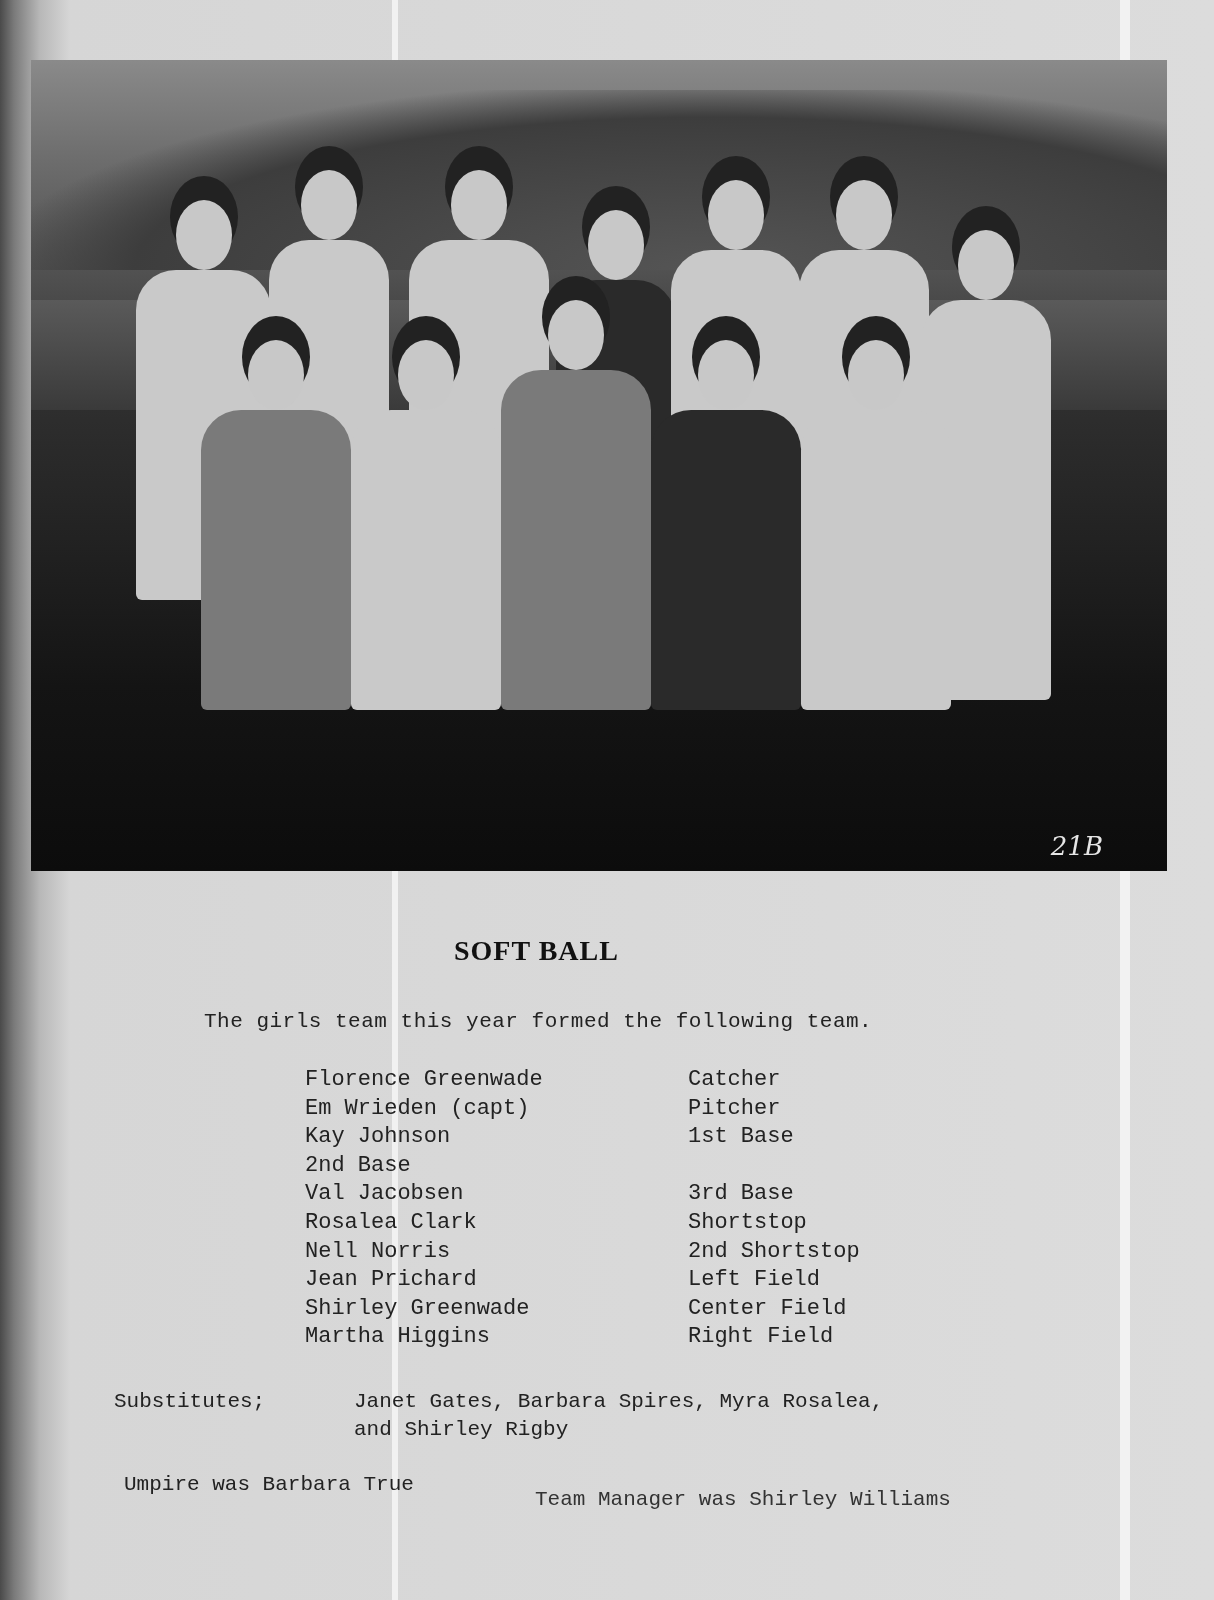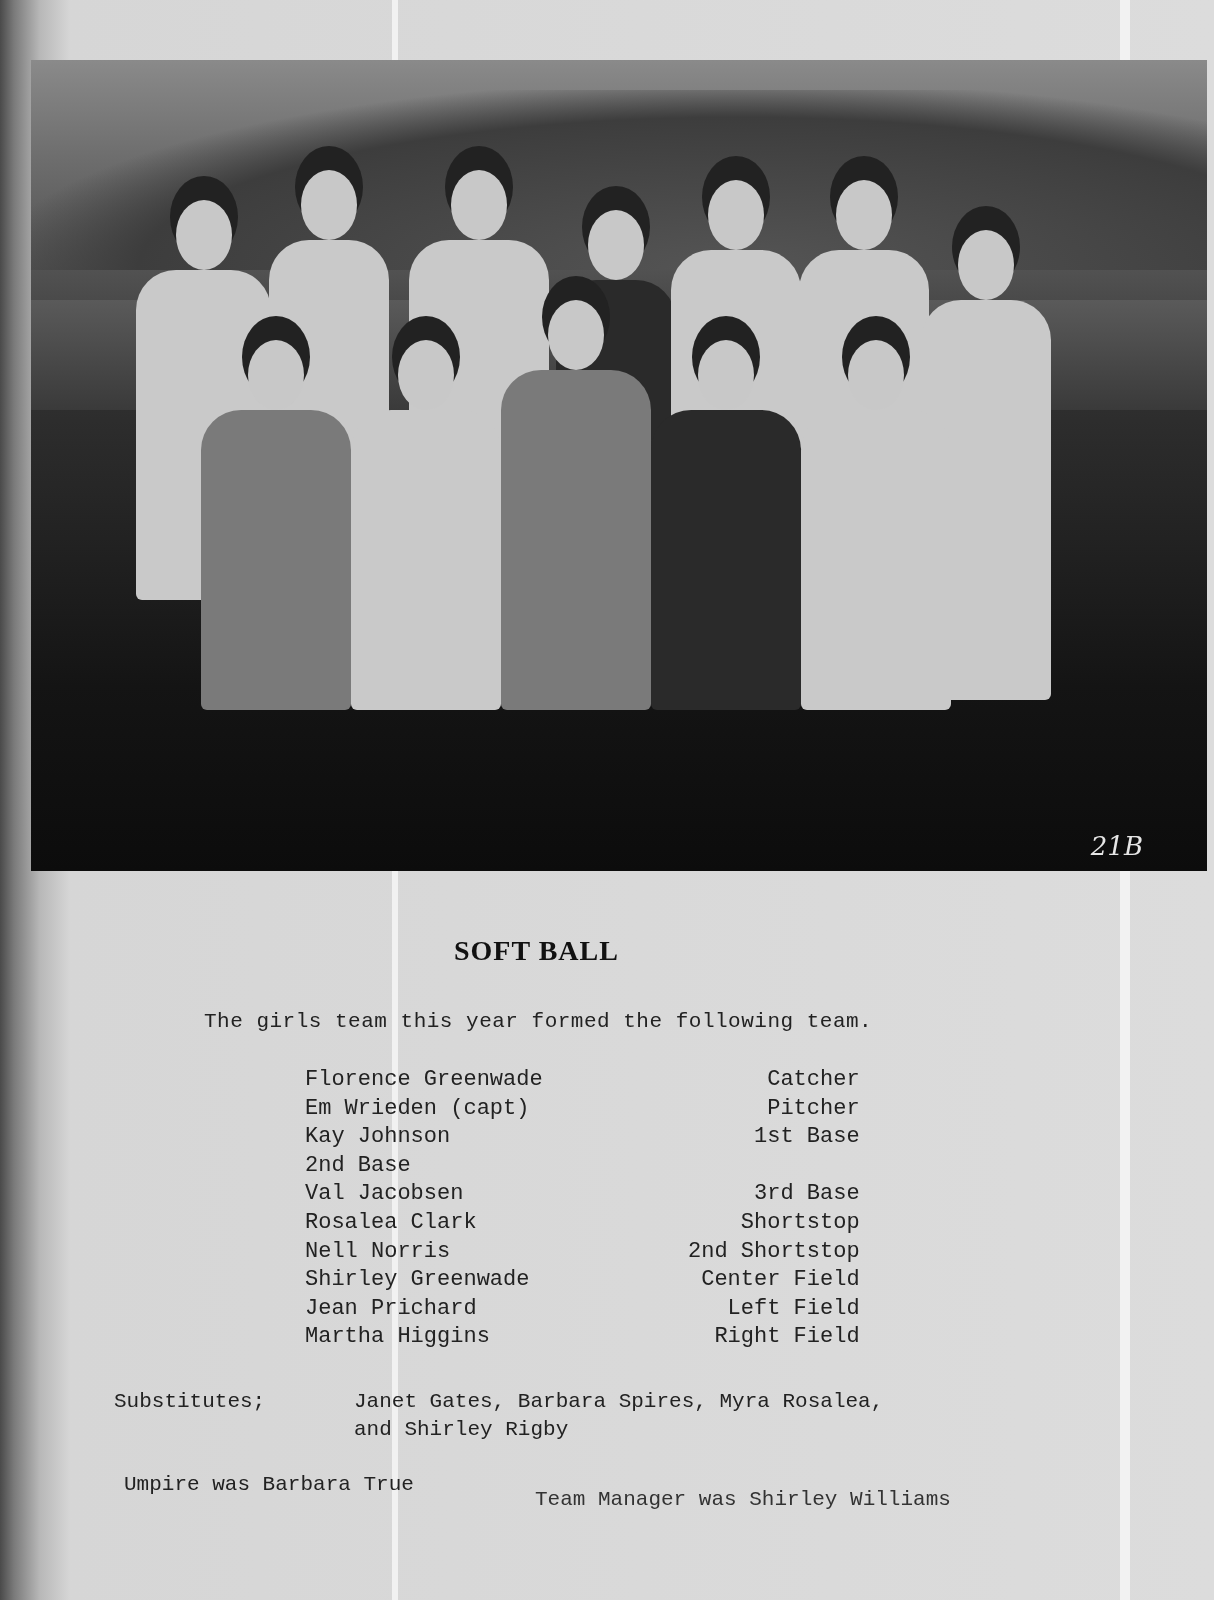--- a/index.html
+++ b/index.html
@@ -13,21 +13,20 @@
       background:
         linear-gradient(to right, #4a4a4a 0px, #7a7a7a 14px, #b8b8b8 40px, #d6d6d6 70px, #dcdcdc 100%);
     }
     .scan-line {
       position: absolute; top: 0; height: 1600px; background: #f6f6f6; opacity: 0.85;
     }
     .photo {
       position: absolute; left: 31px; top: 60px; width: 1136px; height: 811px;
       background: #111;
       overflow: hidden;
-      padding-left: 40px;
     }
     .sky {
       position: absolute; left: 0; top: 0; width: 100%; height: 240px;
       background: linear-gradient(to bottom, #8a8a8a 0%, #6e6e6e 40%, #4a4a4a 100%);
     }
     .hills {
       position: absolute; left: 0; top: 30px; width: 100%; height: 180px;
       background: radial-gradient(ellipse at 60% 100%, #555 0%, #3d3d3d 60%, transparent 75%);
     }
     .field {
@@ -57,21 +56,21 @@
       font-family: Liberation Serif, serif; font-weight: bold; font-size: 28px;
       letter-spacing: 1px; color: #111;
     }
     .intro {
       position: absolute; left: 204px; top: 1010px; font-size: 21px; color: #222;
       letter-spacing: 0.5px;
     }
     .roster {
       position: absolute; left: 305px; top: 1066px; font-size: 22px; color: #222;
     }
-    .roster-row { display: flex; height: 28.6px; line-height: 28.6px; justify-content: space-between; }
+    .roster-row { display: flex; height: 28.6px; line-height: 28.6px; }
     .roster-row .name { width: 383px; }
     .subs {
       position: absolute; left: 114px; top: 1388px; font-size: 21px; color: #222; line-height: 28px;
     }
     .subs .label { display: inline-block; width: 240px; }
     .subs .line2 { padding-left: 240px; }
     .umpire {
       position: absolute; left: 124px; top: 1473px; font-size: 21px; color: #222;
     }
     .manager {
@@ -156,26 +155,26 @@
       </div>
     <div class="roster-row">
         <span class="name">Rosalea Clark</span>
         <span>Shortstop</span>
       </div>
     <div class="roster-row">
         <span class="name">Nell Norris</span>
         <span>2nd Shortstop</span>
       </div>
     <div class="roster-row">
+        <span class="name">Jean Prichard</span>
+        <span>Left Field</span>
+      </div>
+    <div class="roster-row">
         <span class="name">Shirley Greenwade</span>
         <span>Center Field</span>
-      </div>
-    <div class="roster-row">
-        <span class="name">Jean Prichard</span>
-        <span>Left Field</span>
       </div>
     <div class="roster-row">
         <span class="name">Martha Higgins</span>
         <span>Right Field</span>
       </div>
   </div>
 
   <div class="subs">
     <div><span class="label">Substitutes;</span><span>Janet Gates, Barbara Spires, Myra Rosalea,</span></div>
     <div class="line2">and Shirley Rigby</div>

